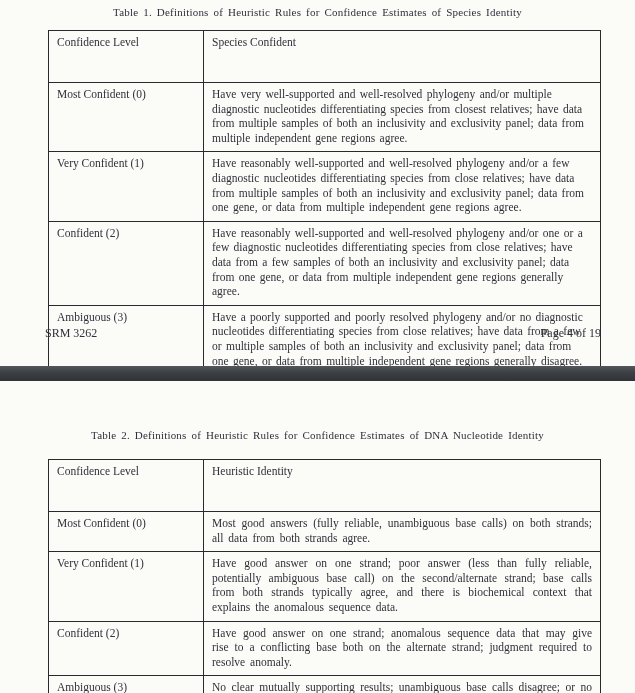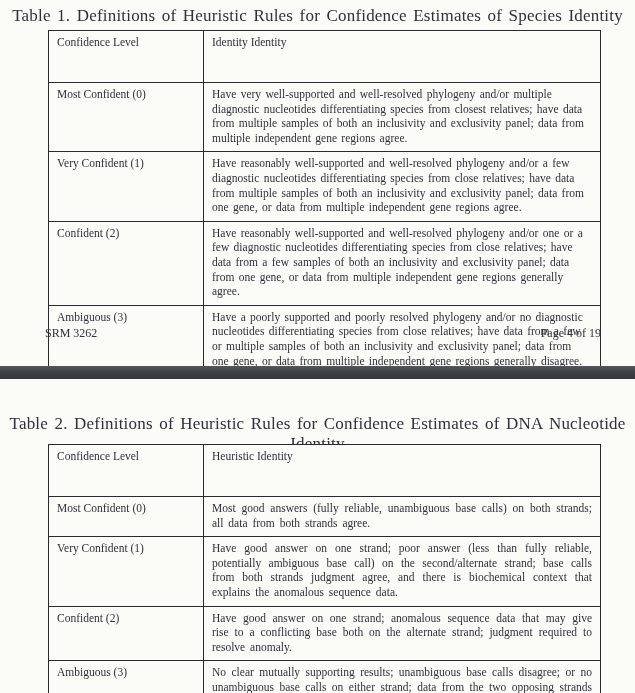--- a/index.html
+++ b/index.html
@@ -15,28 +15,28 @@
     font-family: "Liberation Serif", "DejaVu Serif", serif;
     color: #30303a;
   }
   .pdf-page {
     position: absolute;
     left: 0;
     width: 635px;
     background: #fbfbf8;
   }
   .page-1 { top: 0; height: 366px; }
-  .page-2 { top: 379px; height: 272px; }
+  .page-2 { top: 394px; height: 272px; }
 
   .table-title {
     position: absolute;
     left: 0;
     right: 0;
     text-align: center;
-    font-size: 17px;
+    font-size: 11px;
     letter-spacing: 0.2px;
     word-spacing: 2px;
   }
   .t1-title { top: 6px; }
   .t2-title { top: 35px; }
 
   .def-table {
     position: absolute;
     left: 48px;
     width: 553px;
@@ -99,21 +99,21 @@
   <div class="table-title t1-title">Table 1.  Definitions  of Heuristic  Rules  for Confidence  Estimates  of Species  Identity</div>
 
   <table class="def-table table1">
     <colgroup>
         <col class="c1">
         <col class="c2">
       </colgroup>
     <thead>
       <tr>
         <th>Confidence Level</th>
-        <th>Identity Identity</th>
+        <th>Species Confident</th>
       </tr>
     </thead>
     <tbody>
       <tr>
         <td class="level">Most Confident (0)</td>
         <td class="def">Have very well-supported and well-resolved phylogeny and/or multiple diagnostic nucleotides differentiating species from closest relatives; have data from multiple samples of both an inclusivity and exclusivity panel; data from multiple independent gene regions agree.</td>
       </tr>
       <tr>
         <td class="level">Very Confident (1)</td>
         <td class="def">Have reasonably well-supported and well-resolved phylogeny and/or a few diagnostic nucleotides differentiating species from close relatives; have data from multiple samples of both an inclusivity and exclusivity panel; data from one gene, or data from multiple independent gene regions agree.</td>
@@ -153,21 +153,21 @@
         <th>Heuristic Identity</th>
       </tr>
     </thead>
     <tbody>
       <tr>
         <td class="level">Most Confident (0)</td>
         <td class="def">Most good answers (fully reliable, unambiguous base calls) on both strands; all data from both strands agree.</td>
       </tr>
       <tr>
         <td class="level">Very Confident (1)</td>
-        <td class="def">Have good answer on one strand; poor answer (less than fully reliable, potentially ambiguous base call) on the second/alternate strand; base calls from both strands judgment agree, and there is biochemical context that explains the anomalous sequence data.</td>
+        <td class="def">Have good answer on one strand; poor answer (less than fully reliable, potentially ambiguous base call) on the second/alternate strand; base calls from both strands typically agree, and there is biochemical context that explains the anomalous sequence data.</td>
       </tr>
       <tr>
         <td class="level">Confident (2)</td>
         <td class="def">Have good answer on one strand; anomalous sequence data that may give rise to a conflicting base both on the alternate strand; judgment required to resolve anomaly.</td>
       </tr>
       <tr>
         <td class="level">Ambiguous (3)</td>
         <td class="def">No clear mutually supporting results; unambiguous base calls disagree; or no unambiguous base calls on either strand; data from the two opposing strands could not be authoritatively reconciled.</td>
       </tr>
     </tbody>

